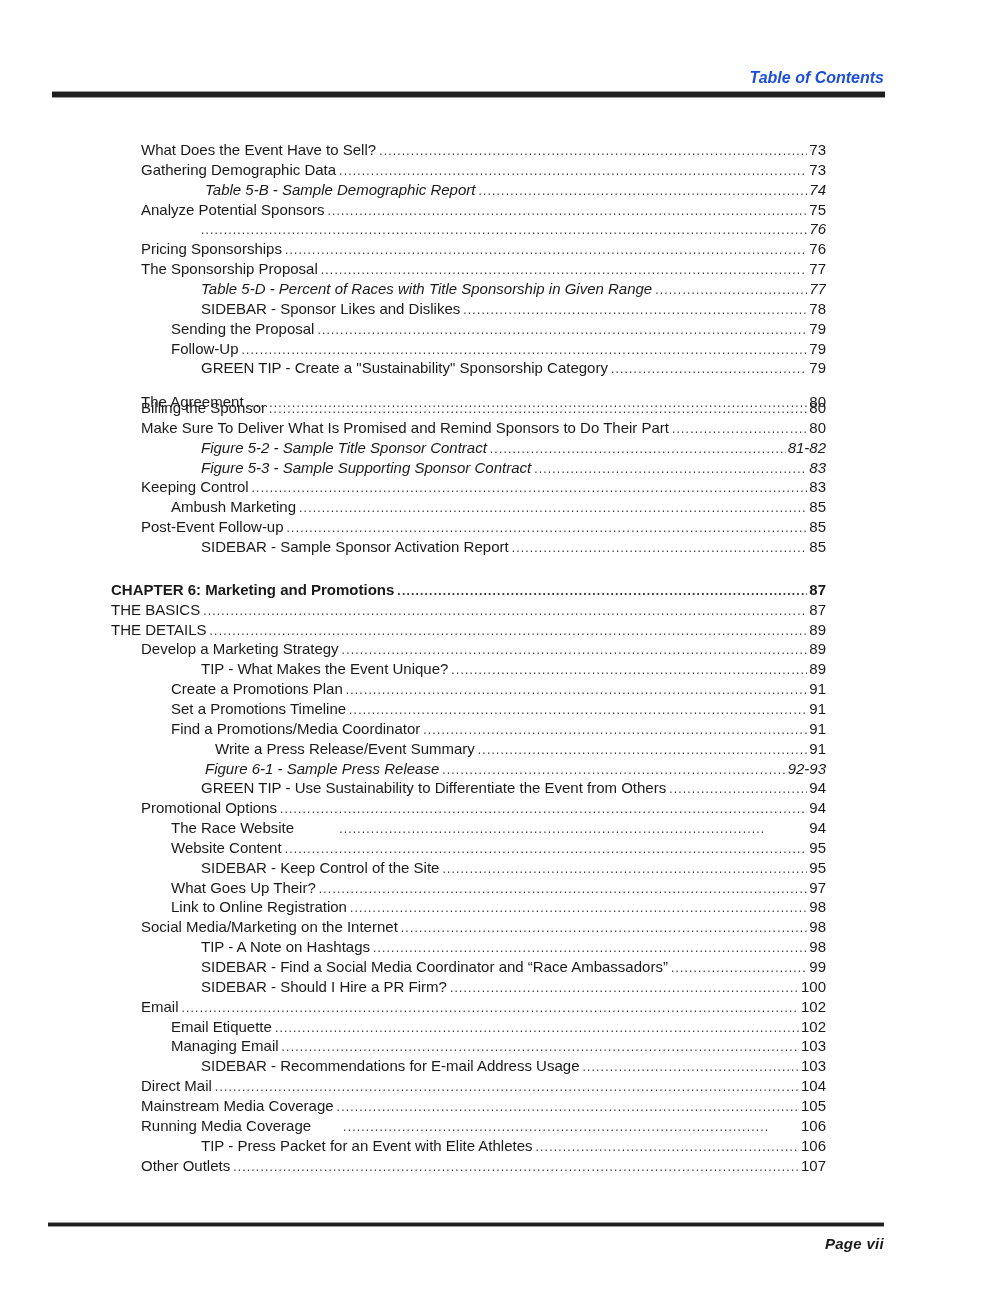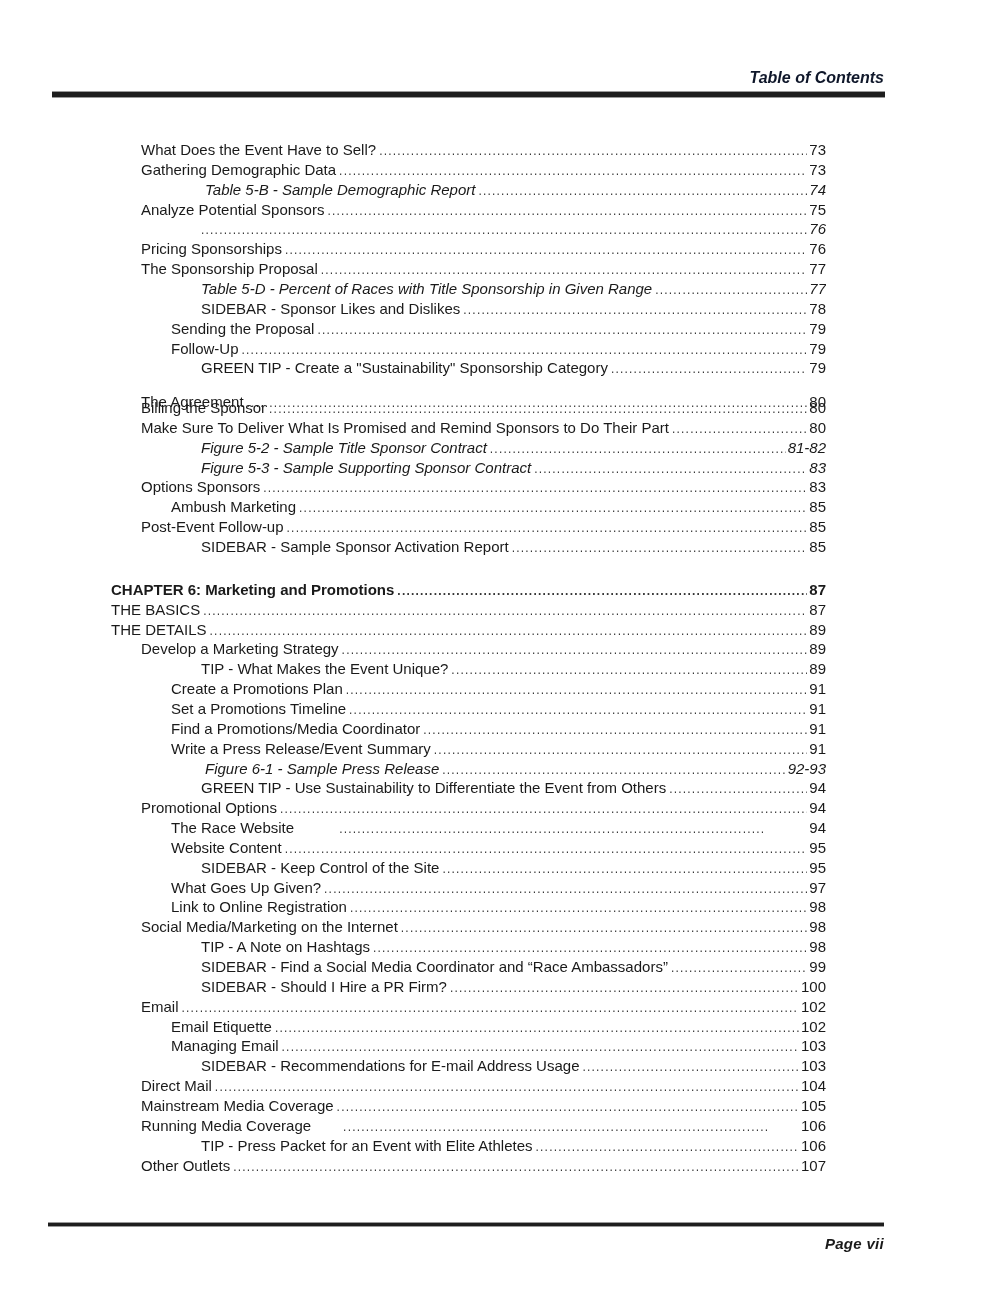--- a/index.html
+++ b/index.html
@@ -15,21 +15,21 @@
       font-family: "Liberation Sans", sans-serif;
       color: #1a1a1a;
     }
     .header-title {
       position: absolute;
       right: 118px;
       top: 69px;
       font-size: 16px;
       font-weight: bold;
       font-style: italic;
-      color: #0f172a;
+      color: #1d4ed8;
     }
     .rule {
       position: absolute;
       background: #1e1e1e;
       border-top: 1px solid #9a9a9a;
       border-bottom: 1px solid #9a9a9a;
     }
     .rule-top { left: 52px; top: 91px; width: 833px; height: 5px; }
     .rule-bottom { left: 48px; top: 1222px; width: 836px; height: 3px; }
     .footer-page {
@@ -165,21 +165,21 @@
       <span class="title">Figure 5-2 - Sample Title Sponsor Contract</span>
       <span class="leader"></span>
       <span class="page">81-82</span>
     </div>
     <div class="entry lvl3 italic" style="top: 316.6px;">
       <span class="title">Figure 5-3 - Sample Supporting Sponsor Contract</span>
       <span class="leader"></span>
       <span class="page">83</span>
     </div>
     <div class="entry lvl1" style="top: 336.45px;">
-      <span class="title">Options Sponsors</span>
+      <span class="title">Keeping Control</span>
       <span class="leader"></span>
       <span class="page">83</span>
     </div>
     <div class="entry lvl2" style="top: 356.3px;">
       <span class="title">Ambush Marketing</span>
       <span class="leader"></span>
       <span class="page">85</span>
     </div>
     <div class="entry lvl1" style="top: 376.15px;">
       <span class="title">Post-Event Follow-up</span>
@@ -224,21 +224,21 @@
     <div class="entry lvl2" style="top: 557.95px;">
       <span class="title">Set a Promotions Timeline</span>
       <span class="leader"></span>
       <span class="page">91</span>
     </div>
     <div class="entry lvl2" style="top: 577.8px;">
       <span class="title">Find a Promotions/Media Coordinator</span>
       <span class="leader"></span>
       <span class="page">91</span>
     </div>
-    <div class="entry lvl2" style="top: 597.65px;">
+    <div class="entry lvl2" style="top: 597.65px; margin-left: 44px;">
       <span class="title">Write a Press Release/Event Summary</span>
       <span class="leader"></span>
       <span class="page">91</span>
     </div>
     <div class="entry lvl3i italic" style="top: 617.5px;">
       <span class="title">Figure 6-1 - Sample Press Release</span>
       <span class="leader"></span>
       <span class="page">92-93</span>
     </div>
     <div class="entry lvl3" style="top: 637.35px;">
@@ -260,21 +260,21 @@
       <span class="title">Website Content</span>
       <span class="leader"></span>
       <span class="page">95</span>
     </div>
     <div class="entry lvl3" style="top: 716.75px;">
       <span class="title">SIDEBAR - Keep Control of the Site</span>
       <span class="leader"></span>
       <span class="page">95</span>
     </div>
     <div class="entry lvl2" style="top: 736.6px;">
-      <span class="title">What Goes Up Given?</span>
+      <span class="title">What Goes Up Their?</span>
       <span class="leader"></span>
       <span class="page">97</span>
     </div>
     <div class="entry lvl2" style="top: 756.45px;">
       <span class="title">Link to Online Registration</span>
       <span class="leader"></span>
       <span class="page">98</span>
     </div>
     <div class="entry lvl1" style="top: 776.3px;">
       <span class="title">Social Media/Marketing on the Internet</span>

